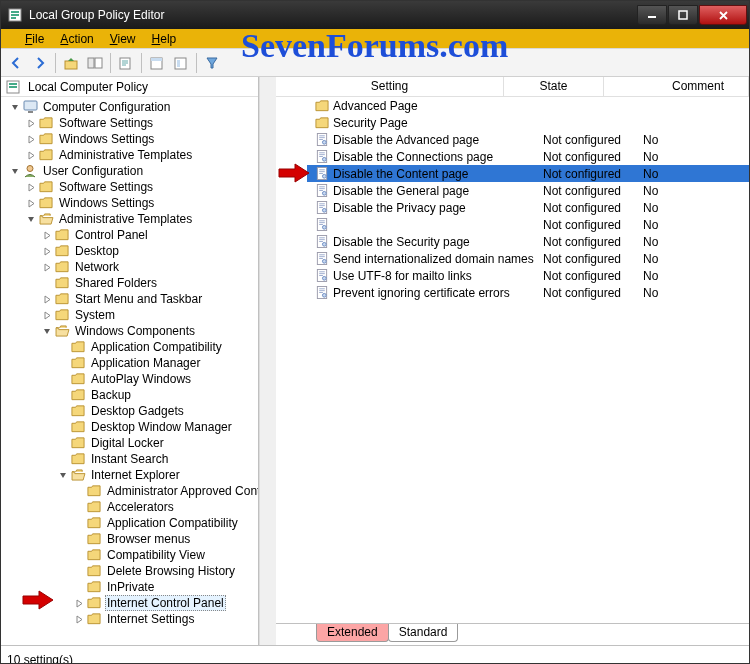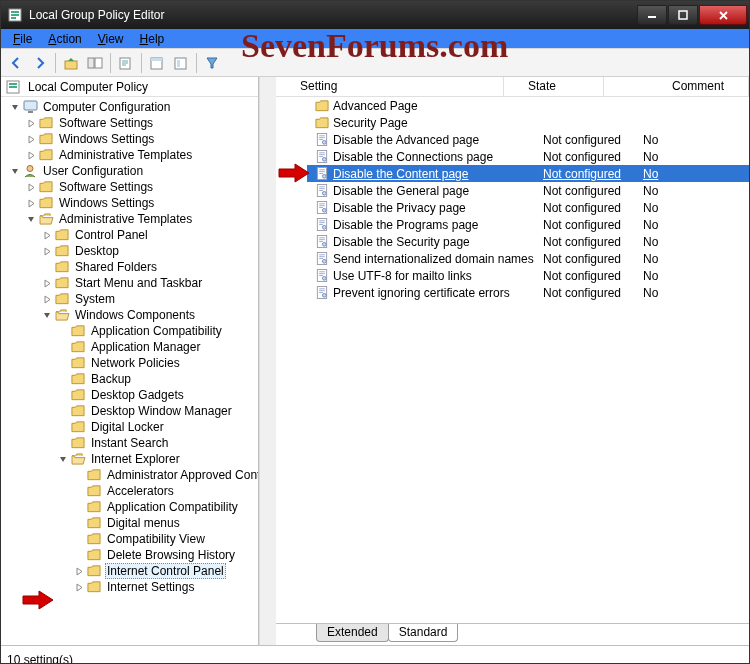--- a/index.html
+++ b/index.html
@@ -4,52 +4,52 @@
 <style>
   * { box-sizing: border-box; margin: 0; padding: 0; }
   body { font-family: "Segoe UI", Tahoma, sans-serif; font-size: 11px; background: #fff; width: 750px; height: 664px; overflow: hidden; border: 1px solid #333; position: relative; }
   .titlebar { height: 28px; background: linear-gradient(to bottom, #3a3a3a 0%, #1a1a1a 100%); display: flex; align-items: center; padding-left: 6px; color: #fff; }
   .titlebar .icon-box { width: 16px; height: 16px; margin-right: 6px; display:flex; align-items:center; justify-content:center; }
   .titlebar .title { font-size: 12px; flex: 1; }
   .winbtns { display: flex; height: 20px; margin-right: 2px; }
   .winbtn { width: 30px; height: 20px; display: flex; align-items: center; justify-content: center; margin-left: 1px; border-radius: 0 0 3px 3px; font-family: monospace; font-size: 12px; color: #eee; }
   .winbtn.min, .winbtn.max { background: linear-gradient(to bottom, #555, #2b2b2b); border: 1px solid #222; }
   .winbtn.close { width: 48px; background: linear-gradient(to bottom, #e06060, #b01010); border: 1px solid #601010; color: #fff; font-weight: bold; }
-  .menubar { height: 20px; display: flex; align-items: center; padding: 0 4px; font-size: 12px; background: #3b82f6; border-bottom: 1px solid #d8d8d8; }
+  .menubar { height: 20px; display: flex; align-items: center; padding: 0 16px; font-size: 12px; background: #eab308; border-bottom: 1px solid #d8d8d8; }
   .menubar .item { padding: 2px 8px; cursor: default; }
   .menubar .item u { text-decoration: underline; }
   .toolbar { height: 28px; display: flex; align-items: center; padding: 0 4px; gap: 2px; background: #f4f4f4; border-bottom: 1px solid #d0d0d0; position: relative; }
   .tbtn { width: 22px; height: 22px; display: flex; align-items: center; justify-content: center; border-radius: 2px; }
   .tsep { width: 1px; height: 20px; background: #c0c0c0; margin: 0 2px; }
-  .watermark { position: absolute; left: 240px; top: 26px; font-size: 34px; font-weight: bold; color: #7f1d1d; font-family: Georgia, serif; z-index: 50; pointer-events: none; white-space:nowrap; }
+  .watermark { position: absolute; left: 240px; top: 26px; font-size: 34px; font-weight: bold; color: #1d4ed8; font-family: Georgia, serif; z-index: 50; pointer-events: none; white-space:nowrap; }
   .content { display: flex; height: 568px; position: relative; }
   .treepane { width: 260px; border-right: 1px solid #c0c0c0; overflow: hidden; position: relative; }
   .treehead { height: 20px; border-bottom: 1px solid #e0e0e0; padding: 2px 4px; font-size: 12px; display:flex; align-items:center; gap:4px; }
   .tree { overflow: auto; height: 548px; padding: 2px 0 2px 2px; white-space: nowrap; }
   .tree-row { display: flex; align-items: center; height: 16px; font-size: 12px; cursor: default; }
   .tw { width: 13px; height: 13px; display: inline-flex; align-items: center; justify-content: center; font-size: 9px; color: #666; flex-shrink:0; }
   .sp { display: inline-block; flex-shrink:0; }
   .ticon { width: 16px; height: 14px; display: inline-flex; align-items: center; justify-content: center; margin-right: 3px; flex-shrink:0; }
   .tree-label { padding: 0 2px; }
   .tree-label.sel { background: #e5f3ff; border: 1px dotted #888; padding: 0 1px; }
   .settingspane { flex: 1; display: flex; flex-direction: column; position: relative; }
   .shead { height: 20px; display: flex; border-bottom: 1px solid #e0e0e0; font-size: 12px; }
-  .shead .col { padding: 2px 24px; border-right: 1px solid #e0e0e0; }
+  .shead .col { padding: 2px 24px; border-right: 1px solid #e0e0e0; text-align: center; }
   .shead .c1 { width: 228px; }
   .shead .c2 { width: 100px; }
   .shead .c3 { flex: 1; margin-left: 44px; }
   .slist { flex: 1; overflow: auto; padding-left: 31px; }
   .srow { display: flex; align-items: center; height: 17px; font-size: 12px; cursor: default; }
   .srow .c1 { width: 228px; display: flex; align-items: center; padding-left: 8px; gap: 4px; }
   .srow .c2 { width: 100px; padding-left: 8px; }
   .srow .c3 { flex: 1; padding-left: 8px; }
-  .srow.sel { background: #2f76d4; color: #ffffff; text-decoration: underline; }
+  .srow.sel { background: #2f76d4; color: #000000; }
   .sicon { width: 14px; height: 14px; display: inline-flex; align-items:center; justify-content:center; flex-shrink:0; }
   .tabs-bottom { height: 22px; display: flex; align-items: flex-start; padding-left: 40px; background: #fff; border-top: 1px solid #c0c0c0; }
-  .btab { border: 1px solid #9a9a9a; border-top: none; border-radius: 0 0 4px 4px; padding: 1px 10px 2px; font-size: 12px; margin-right: -1px; background: #e5e5e5; }
+  .btab { border: 1px solid #9a9a9a; border-top: none; border-radius: 0 0 4px 4px; padding: 1px 10px 2px; font-size: 12px; margin-right: -1px; background: #fca5a5; }
   .btab.active { background: #fff; }
   .scrollbar-v { width: 17px; background: #f0f0f0; border-left: 1px solid #dcdcdc; }
   .statusbar { height: 28px; border-top: 1px solid #c0c0c0; padding: 2px 6px; font-size: 12px; display:flex; align-items:center; }
   .arrow-red { position: absolute; z-index: 60; pointer-events: none; }
   
   .svg-folder { width:14px; height:12px; }
   .svg-folder-open { width:15px; height:12px; }
   .svg-setting { width:12px; height:13px; }
 </style>
 </head>
@@ -297,20 +297,34 @@
           </span>
           <span class="ticon">
             <svg class="svg-folder" viewBox="0 0 15 12">
               <path d="M1 2 L5 2 L6 0.5 L14 0.5 L14 11 L1 11 Z" fill="#f5d77a" stroke="#b89030"></path>
             </svg>
           </span>
           <span class="tree-label">Desktop</span>
         </div>
         <div class="tree-row">
           <span class="sp" style="width:38px"></span>
+          <span class="tw">
+            <svg width="9" height="9">
+              <path d="M2 1 L7 4.5 L2 8 Z" fill="none" stroke="#888" stroke-width="1"></path>
+            </svg>
+          </span>
+          <span class="ticon">
+            <svg class="svg-folder" viewBox="0 0 15 12">
+              <path d="M1 2 L5 2 L6 0.5 L14 0.5 L14 11 L1 11 Z" fill="#f5d77a" stroke="#b89030"></path>
+            </svg>
+          </span>
+          <span class="tree-label">Network</span>
+        </div>
+        <div class="tree-row">
+          <span class="sp" style="width:38px"></span>
           <span class="tw"></span>
           <span class="ticon">
             <svg class="svg-folder" viewBox="0 0 15 12">
               <path d="M1 2 L5 2 L6 0.5 L14 0.5 L14 11 L1 11 Z" fill="#f5d77a" stroke="#b89030"></path>
             </svg>
           </span>
           <span class="tree-label">Shared Folders</span>
         </div>
         <div class="tree-row">
           <span class="sp" style="width:38px"></span>
@@ -376,21 +390,21 @@
           <span class="tree-label">Application Manager</span>
         </div>
         <div class="tree-row">
           <span class="sp" style="width:54px"></span>
           <span class="tw"></span>
           <span class="ticon">
             <svg class="svg-folder" viewBox="0 0 15 12">
               <path d="M1 2 L5 2 L6 0.5 L14 0.5 L14 11 L1 11 Z" fill="#f5d77a" stroke="#b89030"></path>
             </svg>
           </span>
-          <span class="tree-label">Network Policies</span>
+          <span class="tree-label">AutoPlay Windows</span>
         </div>
         <div class="tree-row">
           <span class="sp" style="width:54px"></span>
           <span class="tw"></span>
           <span class="ticon">
             <svg class="svg-folder" viewBox="0 0 15 12">
               <path d="M1 2 L5 2 L6 0.5 L14 0.5 L14 11 L1 11 Z" fill="#f5d77a" stroke="#b89030"></path>
             </svg>
           </span>
           <span class="tree-label">Backup</span>
@@ -481,41 +495,51 @@
           <span class="tree-label">Application Compatibility</span>
         </div>
         <div class="tree-row">
           <span class="sp" style="width:70px"></span>
           <span class="tw"></span>
           <span class="ticon">
             <svg class="svg-folder" viewBox="0 0 15 12">
               <path d="M1 2 L5 2 L6 0.5 L14 0.5 L14 11 L1 11 Z" fill="#f5d77a" stroke="#b89030"></path>
             </svg>
           </span>
-          <span class="tree-label">Digital menus</span>
+          <span class="tree-label">Browser menus</span>
         </div>
         <div class="tree-row">
           <span class="sp" style="width:70px"></span>
           <span class="tw"></span>
           <span class="ticon">
             <svg class="svg-folder" viewBox="0 0 15 12">
               <path d="M1 2 L5 2 L6 0.5 L14 0.5 L14 11 L1 11 Z" fill="#f5d77a" stroke="#b89030"></path>
             </svg>
           </span>
           <span class="tree-label">Compatibility View</span>
         </div>
         <div class="tree-row">
           <span class="sp" style="width:70px"></span>
           <span class="tw"></span>
           <span class="ticon">
             <svg class="svg-folder" viewBox="0 0 15 12">
               <path d="M1 2 L5 2 L6 0.5 L14 0.5 L14 11 L1 11 Z" fill="#f5d77a" stroke="#b89030"></path>
             </svg>
           </span>
           <span class="tree-label">Delete Browsing History</span>
+        </div>
+        <div class="tree-row">
+          <span class="sp" style="width:70px"></span>
+          <span class="tw"></span>
+          <span class="ticon">
+            <svg class="svg-folder" viewBox="0 0 15 12">
+              <path d="M1 2 L5 2 L6 0.5 L14 0.5 L14 11 L1 11 Z" fill="#f5d77a" stroke="#b89030"></path>
+            </svg>
+          </span>
+          <span class="tree-label">InPrivate</span>
         </div>
         <div class="tree-row">
           <span class="sp" style="width:70px"></span>
           <span class="tw">
             <svg width="9" height="9">
               <path d="M2 1 L7 4.5 L2 8 Z" fill="none" stroke="#888" stroke-width="1"></path>
             </svg>
           </span>
           <span class="ticon">
             <svg class="svg-folder" viewBox="0 0 15 12">
@@ -653,21 +677,20 @@
         </div>
         <div class="srow">
           <div class="c1">
             <span class="sicon">
               <svg class="svg-setting" viewBox="0 0 12 14">
                 <rect x="1" y="0.5" width="10" height="13" fill="#fff" stroke="#9a9aaa"></rect>
                 <path d="M3 3h6M3 5h6M3 7h4" stroke="#9aaacc"></path>
                 <circle cx="8.5" cy="10" r="2" fill="#c8d8f0" stroke="#6a8ac0"></circle>
               </svg>
             </span>
-            <span>Disable the Programs page</span>
           </div>
           <div class="c2">Not configured</div>
           <div class="c3">No</div>
         </div>
         <div class="srow">
           <div class="c1">
             <span class="sicon">
               <svg class="svg-setting" viewBox="0 0 12 14">
                 <rect x="1" y="0.5" width="10" height="13" fill="#fff" stroke="#9a9aaa"></rect>
                 <path d="M3 3h6M3 5h6M3 7h4" stroke="#9aaacc"></path>

